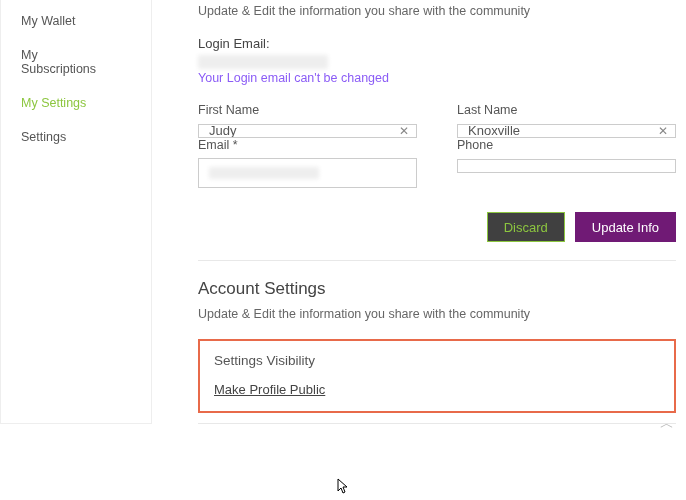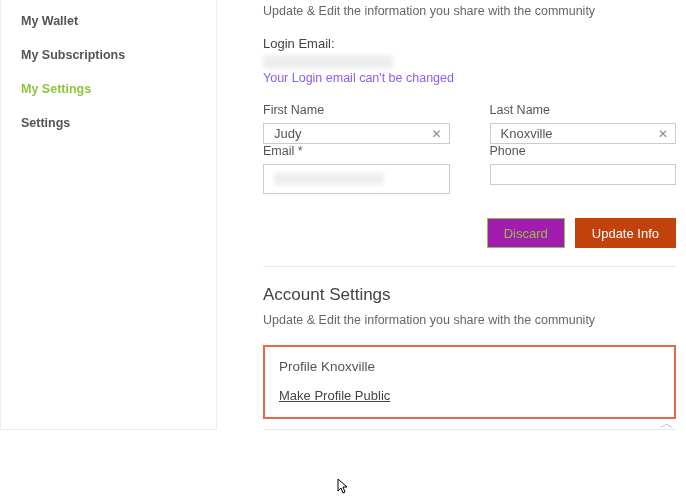--- a/index.html
+++ b/index.html
@@ -1,38 +1,38 @@
 <!DOCTYPE html>
 <html><head>
 <meta charset="utf-8">
 <style>
   * { box-sizing: border-box; margin: 0; padding: 0; }
   body { font-family: -apple-system, BlinkMacSystemFont, "Segoe UI", Arial, sans-serif; font-size: 13px; color: #555; background: #fff; width: 686px; height: 500px; position: relative; overflow: hidden; }
   .layout { display: flex; }
-  .sidebar { width: 217px; border: 1px solid #eee; border-top: none; padding: 4px 17px 8px 0; background: #fff; font-weight: bold; }
+  .sidebar { width: 152px; border: 1px solid #eee; border-top: none; padding: 4px 17px 8px 0; background: #fff; }
   .sidebar-item { padding: 10px 20px; font-size: 12.5px; color: #555; cursor: pointer; }
   .sidebar-item.active { color: #8CC63F; }
   .main { flex: 1; padding: 4px 10px 0 46px; }
   .subheading { font-size: 12.5px; color: #666; margin-bottom: 18px; }
   .section-label { font-size: 13px; color: #444; margin-bottom: 4px; }
   .login-email-block { margin-bottom: 18px; }
   .blurred { width: 130px; height: 14px; background: #eee; filter: blur(2px); margin: 2px 0; border-radius: 2px; }
   .hint { font-size: 12.5px; color: #8b5cf6; margin-top: 2px; }
   .row { display: flex; gap: 40px; margin-bottom: 0; }
   .field { flex: 1; display: flex; flex-direction: column; }
   .field-label { font-size: 12.5px; color: #555; margin-bottom: 6px; }
   .input-wrap { position: relative; }
-  input[type=text] { width: 100%; height: 21px; border: 1px solid #ccc; padding: 0 26px 0 10px; font-size: 13px; color: #555; background: #fff; }
+  input[type=text] { width: 100%; height: 14px; border: 1px solid #ccc; padding: 0 26px 0 10px; font-size: 13px; color: #555; background: #fff; }
   .clear-x { position: absolute; right: 8px; top: 50%; transform: translateY(-50%); font-size: 12px; color: #888; cursor: pointer; }
   .email-blur-box { width: 100%; height: 30px; border: 1px solid #ccc; display: flex; align-items: center; padding-left: 10px; }
   .email-blur-box .blurred { width: 110px; height: 12px; margin: 0; }
   .btn-row { display: flex; justify-content: flex-end; gap: 10px; margin-top: 24px; margin-bottom: 18px; }
   .btn { height: 30px; padding: 0 16px; font-size: 13px; border: 1px solid transparent; cursor: pointer; display: inline-flex; align-items: center; justify-content: center; }
-  .btn-discard { background: #a21caf; border-color: #8CC63F; color: #8CC63F; }
-  .btn-update { background: #c2410c; color: #fff; text-align: right; }
+  .btn-discard { background: #404040; border-color: #8CC63F; color: #8CC63F; }
+  .btn-update { background: #701a75; color: #fff; text-align: right; }
   hr.sep { border: none; border-top: 1px solid #e8e8e8; margin: 0 0 18px 0; }
   .section-title { font-size: 17px; color: #444; font-weight: 500; margin-bottom: 8px; }
   .highlight-box { border: 2px solid #E86A4A; padding: 12px 14px 14px 14px; margin-top: 18px; position: relative; }
   .pv-title { font-size: 13.5px; color: #555; margin-bottom: 14px; }
   .pv-desc { font-size: 13px; color: #555; margin-bottom: 10px; }
   .pv-link { font-size: 13px; color: #444; text-decoration: underline; cursor: pointer; }
   .chevron { position: absolute; right: 12px; top: 415px; font-size: 14px; color: #bbb; cursor: pointer; }
   .cursor { position: absolute; left: 334px; top: 478px; font-size: 16px; color: #000; pointer-events: none; }
   hr.sep2 { border: none; border-top: 1px solid #e8e8e8; margin-top: 10px; }
 </style>
@@ -92,21 +92,21 @@
       <button class="btn btn-discard">Discard</button>
       <button class="btn btn-update">Update Info</button>
     </div>
 
     <hr class="sep">
 
     <div class="section-title">Account Settings</div>
     <div class="subheading">Update &amp; Edit the information you share with the community</div>
 
     <div class="highlight-box">
-      <div class="pv-title">Profile Knoxville</div>
+      <div class="pv-title">Settings Visibility</div>
       <a class="pv-link">Make Profile Public</a>
     </div>
     <hr class="sep2">
   </div>
 </div>
 
 <span class="chevron">︿</span>
 <span class="cursor">
   <svg width="16" height="18" viewBox="0 0 16 18">
       <path d="M4 1 L4 13 L7 10 L9 15 L11 14 L9 9 L13 9 Z" fill="#fff" stroke="#000" stroke-width="1"></path>

